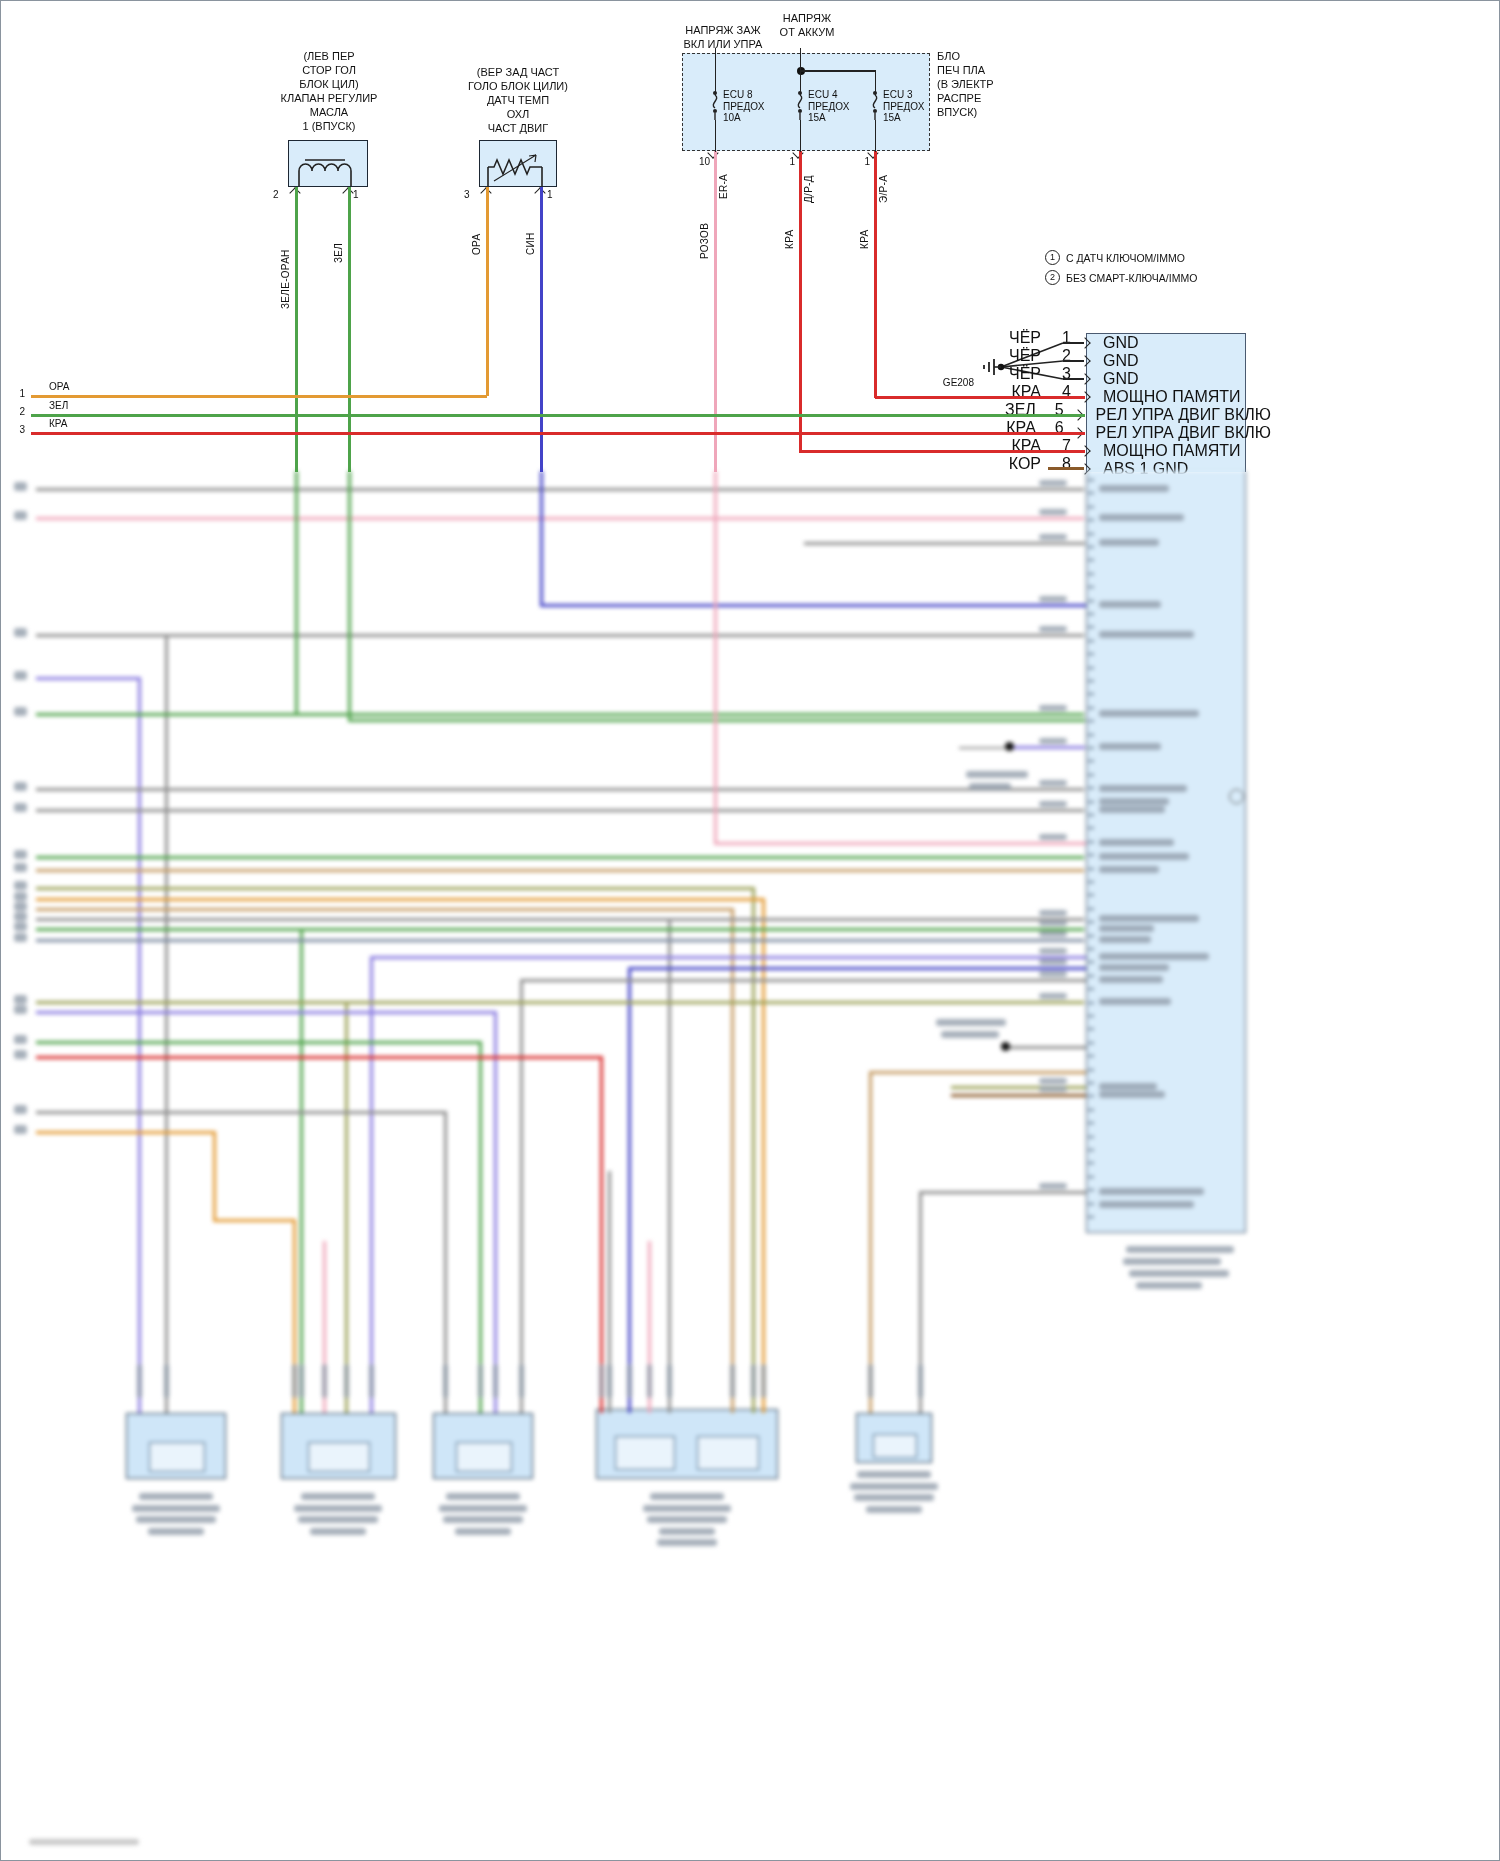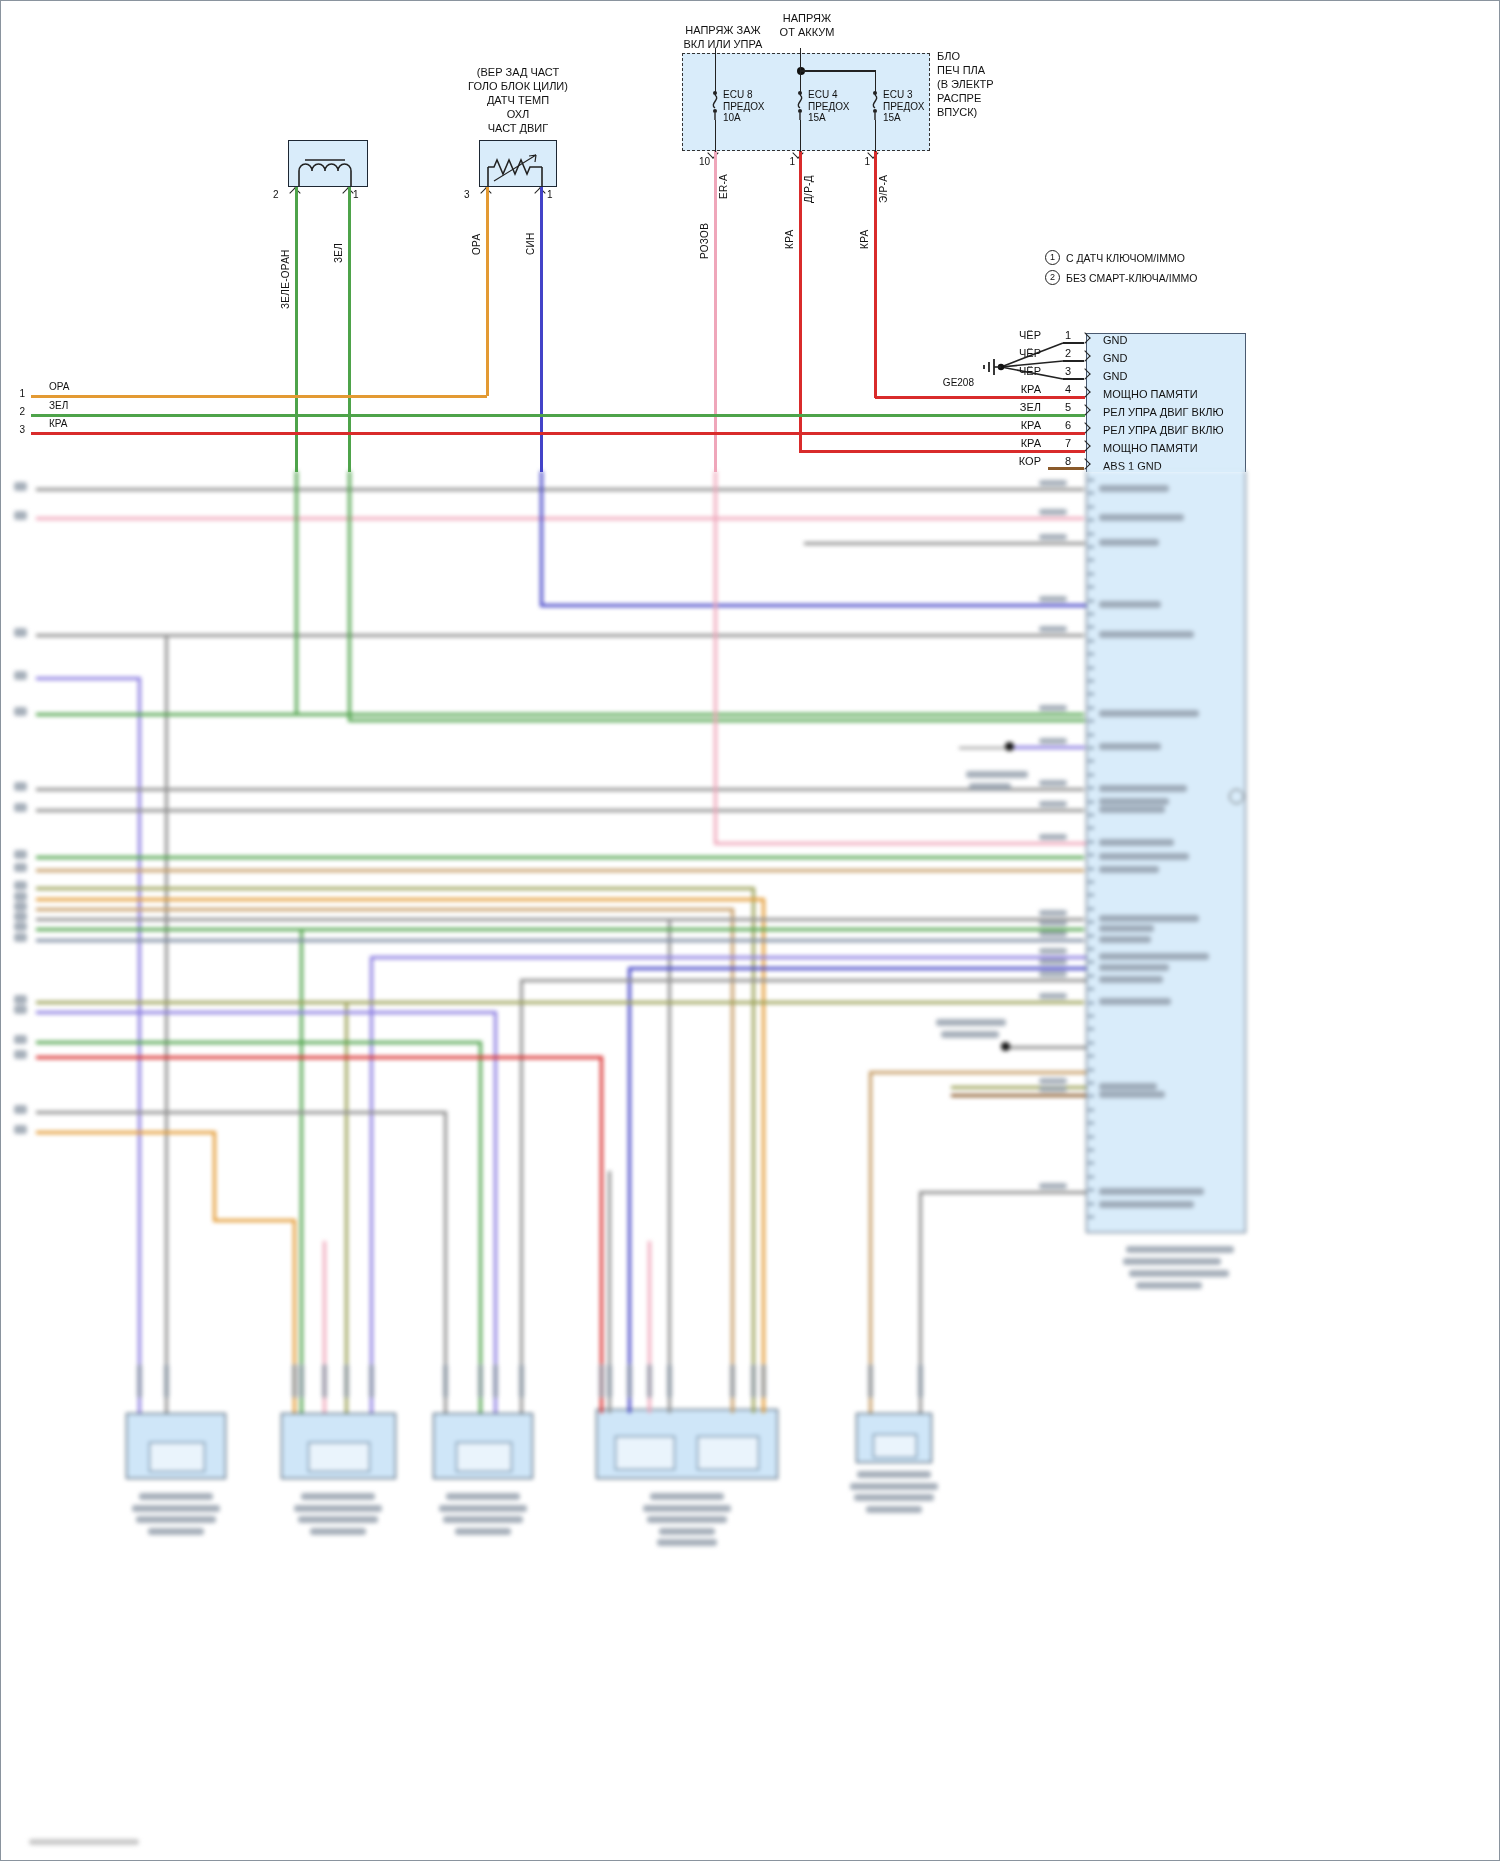--- a/index.html
+++ b/index.html
@@ -14,40 +14,46 @@
   .fusebox{position:absolute;background:#d9ecfa;border:1.6px dashed #333;box-sizing:border-box;}
   .ecu{position:absolute;background:#d9ecfa;border:1.6px solid #4a5a70;box-sizing:border-box;}
   .w{position:absolute;}
   .w.green{background:#4ea34a}.w.orange{background:#e39a33}.w.red{background:#d92b2b}
   .w.blue{background:#4343c8}.w.pink{background:#efa6ba}.w.gray{background:#8f8f8f}
   .w.purple{background:#8a7ce0}.w.olive{background:#9aa055}.w.tan{background:#c49a62}
   .w.brown{background:#8a5a2a}.w.bluegray{background:#7b8aa0}.w.k{background:#222}
   .chv{position:absolute;width:7px;height:7px;border-left:1.6px solid #222;border-top:1.6px solid #222;}
   .up{transform:rotate(45deg)}.down{transform:rotate(225deg)}
   .dot{position:absolute;background:#111;border-radius:50%;}
-  .erow{display:flex;height:18px;font-size:11px;white-space:nowrap;}
+  .erow{display:flex;align-items:center;height:18px;font-size:16px;white-space:nowrap;}
   .ecl{width:55px;text-align:right;padding-right:6px;position:relative;top:-5px;}
   .epn{width:24px;text-align:right;padding-right:4px;position:relative;top:-5px;}
   .rchv{width:7px;height:7px;border-left:1.6px solid #222;border-top:1.6px solid #222;transform:rotate(135deg);margin-left:6px;flex:0 0 auto;}
   .efn{margin-left:14px;}
   .lgc{width:13px;height:13px;border:1.2px solid #222;border-radius:50%;font-size:9px;line-height:13px;text-align:center;flex:0 0 auto;}
   .lgrow{position:absolute;display:flex;gap:6px;align-items:center;font-size:10.5px;}
   #blur{position:absolute;left:0;top:470px;width:1500px;height:1391px;filter:blur(2.1px);}
   .sm{position:absolute;background:#8d99a6;border-radius:3px;opacity:.78;}
   .smlite{position:absolute;background:#c9c9c9;border-radius:3px;}
   .comp{position:absolute;background:#cfe6f8;border:1.6px solid #21374c;box-sizing:border-box;}
   .comp-in{position:absolute;background:#eaf4fc;border:1px solid #4a6a88;box-sizing:border-box;}
   .pinstrip{position:absolute;background:repeating-linear-gradient(180deg,#5f7186 0 2px,transparent 2px 13.4px);opacity:.85;}
   .ncirc{position:absolute;width:13px;height:13px;border:1.6px solid #555;border-radius:50%;}
 </style>
 </head>
 <body>
 
 <div id="page">
 
+  <div class="lbl ctr" style="left:255px;top:48px;width:146px;">(ЛЕВ ПЕР
+СТОР ГОЛ
+БЛОК ЦИЛ)
+КЛАПАН РЕГУЛИР
+МАСЛА
+1 (ВПУСК)</div>
   <div class="box" style="left:287px;top:139px;width:80px;height:47px;">
     <svg width="80" height="47" viewBox="0 0 80 47">
       <path d="M10,45 V30 M62,45 V30" stroke="#222" stroke-width="1.6" fill="none"></path>
       <path d="M10,30 A6.5,7 0 0 1 23,30 A6.5,7 0 0 1 36,30 A6.5,7 0 0 1 49,30 A6.5,7 0 0 1 62,30" stroke="#222" stroke-width="1.6" fill="none"></path>
       <path d="M16,19 H56" stroke="#222" stroke-width="1.4" fill="none"></path>
     </svg>
   </div>
   <div class="lbl small" style="left:272px;top:188px;width:14px;">2</div>
   <div class="lbl small" style="left:352px;top:188px;width:14px;">1</div>
   <div class="chv up" style="left:290px;top:188px;"></div>

